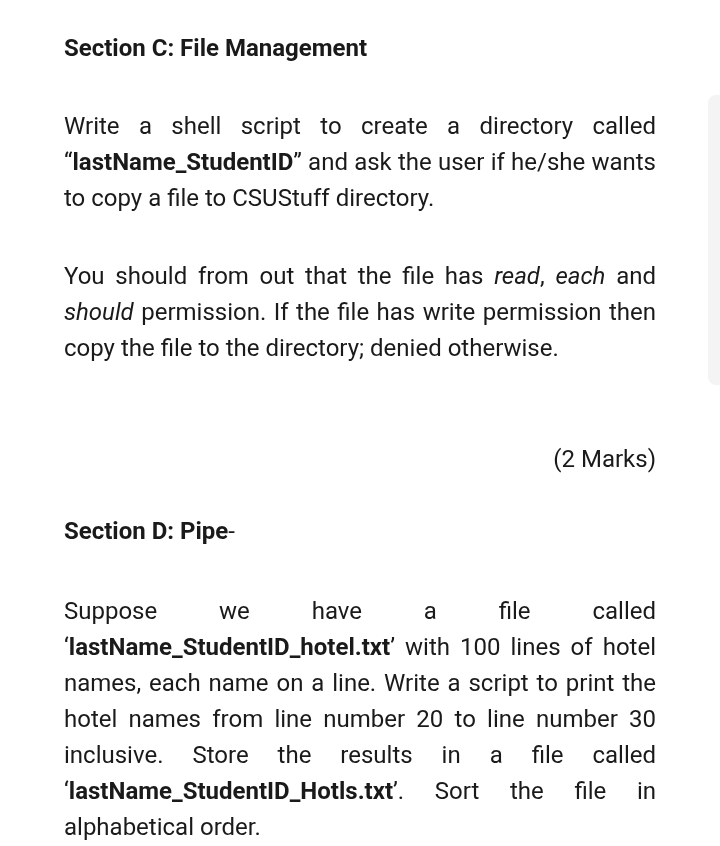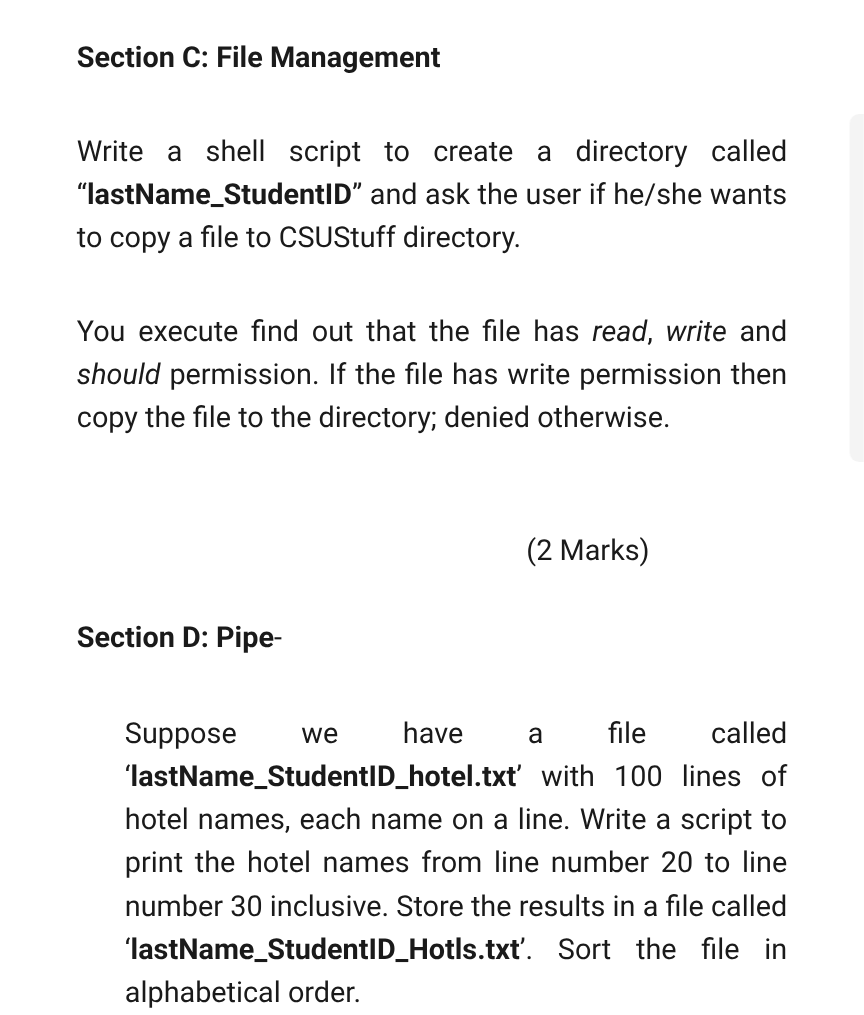--- a/index.html
+++ b/index.html
@@ -20,30 +20,29 @@
       font-weight: 700;
       margin-bottom: 32px;
     }
     .para {
       text-align: justify;
       margin-bottom: 28px;
       margin-top: 42px;
     }
     .para-last {
       text-align: justify;
-      margin-left: 40px;
     }
     .bold {
       font-weight: 700;
     }
     .italic {
       font-style: italic;
     }
     .marks {
-      text-align: center;
+      text-align: right;
       margin-top: 75px;
       margin-bottom: 36px;
       padding-left: 260px;
     }
     .section-d-heading {
       margin-bottom: 44px;
     }
     .scrollbar-hint {
       position: fixed;
       right: 0;
@@ -60,21 +59,21 @@
 
 <div class="scrollbar-hint"></div>
 
 <div class="heading">Section C: File Management</div>
 
 <div class="para">
   <span>Write a shell script to create a directory called “</span><span class="bold">lastName_StudentID</span><span>” and ask the user if he/she wants to copy a file to CSUStuff directory.</span>
 </div>
 
 <div class="para">
-  <span>You execute find out that the file has </span><span class="italic">read</span><span>, </span><span class="italic">write</span><span> and </span><span class="italic">should</span><span> permission. If the file has write permission then copy the file to the directory; denied otherwise.</span>
+  <span>You should from out that the file has </span><span class="italic">read</span><span>, </span><span class="italic">each</span><span> and </span><span class="italic">should</span><span> permission. If the file has write permission then copy the file to the directory; denied otherwise.</span>
 </div>
 
 <div class="marks">(2 Marks)</div>
 
 <div class="section-d-heading">
   <span class="bold">Section D: Pipe</span><span>-</span>
 </div>
 
 <div class="para-last">
   <span>Suppose we have a file called ‘</span><span class="bold">lastName_StudentID_hotel.txt</span><span>’ with 100 lines of hotel names, each name on a line.  Write a script to print the hotel names from line number 20 to line number 30 inclusive. Store the results in a file called ‘</span><span class="bold">lastName_StudentID_Hotls.txt</span><span>’. Sort the file in alphabetical order.</span>

